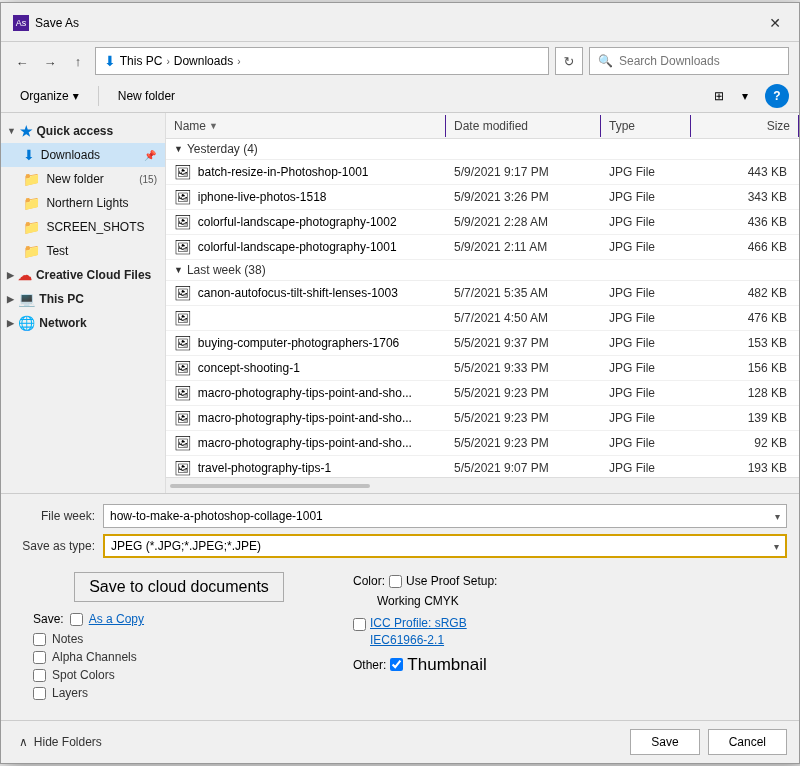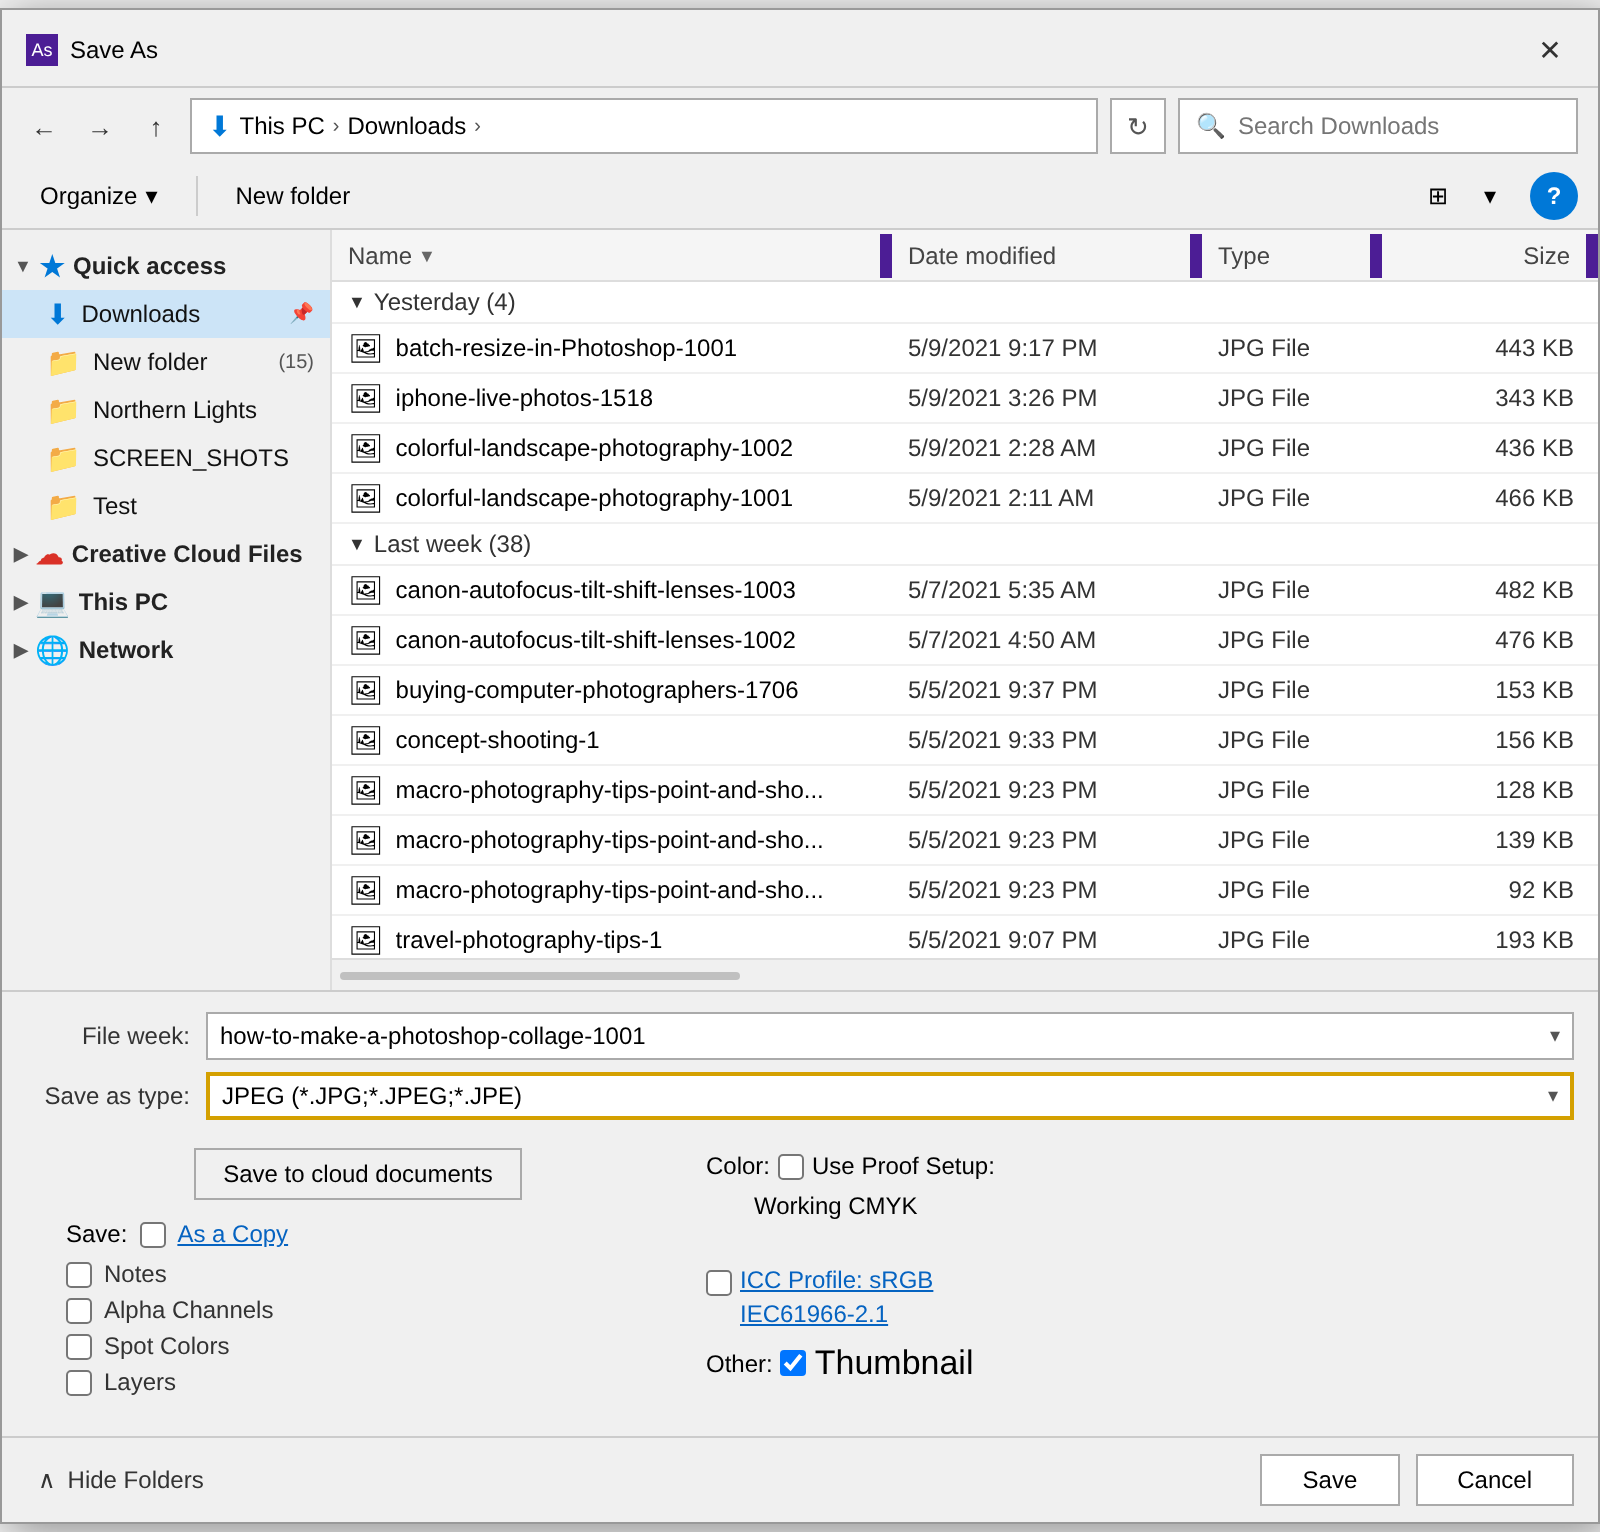--- a/index.html
+++ b/index.html
@@ -189,21 +189,21 @@
       background: #f5f5f5;
       padding: 0;
       min-height: 26px;
     }
     .file-col {
       padding: 4px 8px;
       font-size: 12px;
       color: #444;
       cursor: pointer;
       display: flex; align-items: center; gap: 3px;
-      border-right: 6px solid #4c1d95;
+      border-right: 1px solid #4c1d95;
     }
     .file-col-name { width: 280px; }
     .file-col-date { width: 155px; }
     .file-col-type { width: 90px; }
     .file-col-size { flex: 1; text-align: right; justify-content: flex-end; }
     .col-sort { font-size: 9px; color: #666; }
 
     .file-list-body {
       overflow-y: auto;
       flex: 1;
@@ -289,21 +289,21 @@
     .options-left {
       flex: 0 0 320px;
       padding-left: 12px;
     }
     .save-cloud-btn {
       display: block;
       margin: 0 auto 10px;
       padding: 5px 14px;
       border: 1px solid #aaa;
       background: #f0f0f0;
-      font-size: 12px;
+      font-size: 16px;
       cursor: pointer;
       text-align: center;
     }
     .checkbox-row {
       display: flex;
       align-items: flex-end;
       gap: 6px;
       margin-bottom: 4px;
       font-size: 12px;
       padding-left: 8px;
@@ -532,21 +532,20 @@
           <span class="file-icon">🖼</span>
           <span class="file-name-text">canon-autofocus-tilt-shift-lenses-1003</span>
         </div>
         <div class="file-row-date">5/7/2021 5:35 AM</div>
         <div class="file-row-type">JPG File</div>
         <div class="file-row-size">482 KB</div>
       </div>
           <div class="file-row">
         <div class="file-row-name">
           <span class="file-icon">🖼</span>
-          <span class="file-name-text">canon-autofocus-tilt-shift-lenses-1002</span>
         </div>
         <div class="file-row-date">5/7/2021 4:50 AM</div>
         <div class="file-row-type">JPG File</div>
         <div class="file-row-size">476 KB</div>
       </div>
           <div class="file-row">
         <div class="file-row-name">
           <span class="file-icon">🖼</span>
           <span class="file-name-text">buying-computer-photographers-1706</span>
         </div>
@@ -652,21 +651,21 @@
           <label for="layers" class="checkbox-label">Layers</label>
         </div>
       </div>
 
       <div class="options-right">
         <div class="color-row">
           <span>Color:</span>
           <input type="checkbox" id="proof" style="">
           <label for="proof" style="font-size:12px;">Use Proof Setup:</label>
         </div>
-        <div style="margin-left:24px; font-size:12px; margin-bottom:22px;">
+        <div style="margin-left:24px; font-size:12px; margin-bottom:7px;">
           <span>Working CMYK</span>
         </div>
         <div style="display:flex; align-items:flex-start; gap:4px; margin-bottom:6px;">
           <input type="checkbox" id="icc" style="margin-top: 3px;">
           <a href="#" class="icc-link">ICC Profile: sRGB<br>IEC61966-2.1</a>
         </div>
         <div class="other-row">
           <span>Other:</span>
           <input type="checkbox" id="thumbnail" checked="" style="">
           <label for="thumbnail" style="font-size:17px;">Thumbnail</label>

